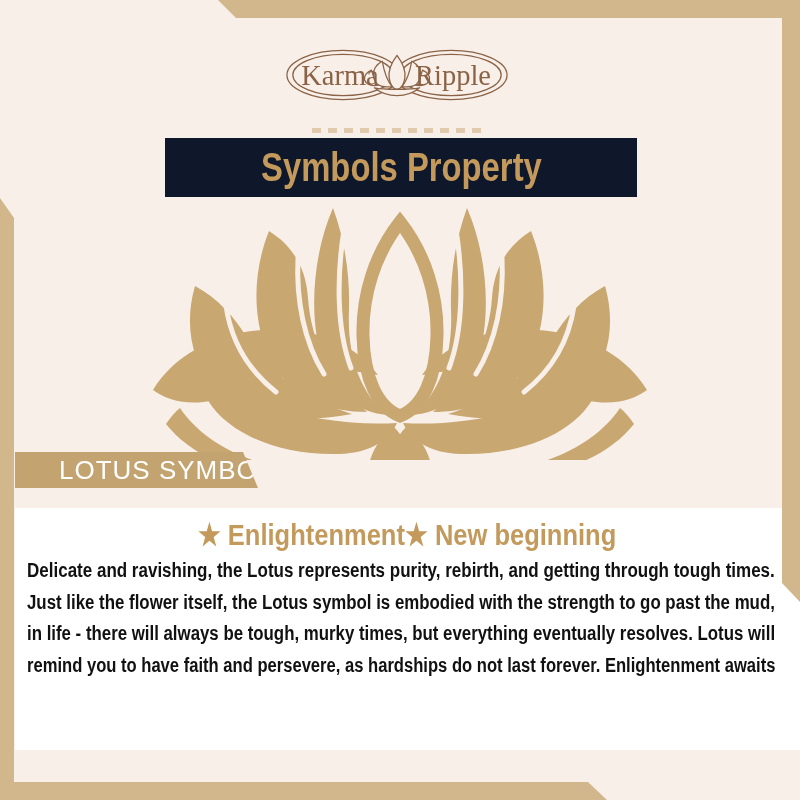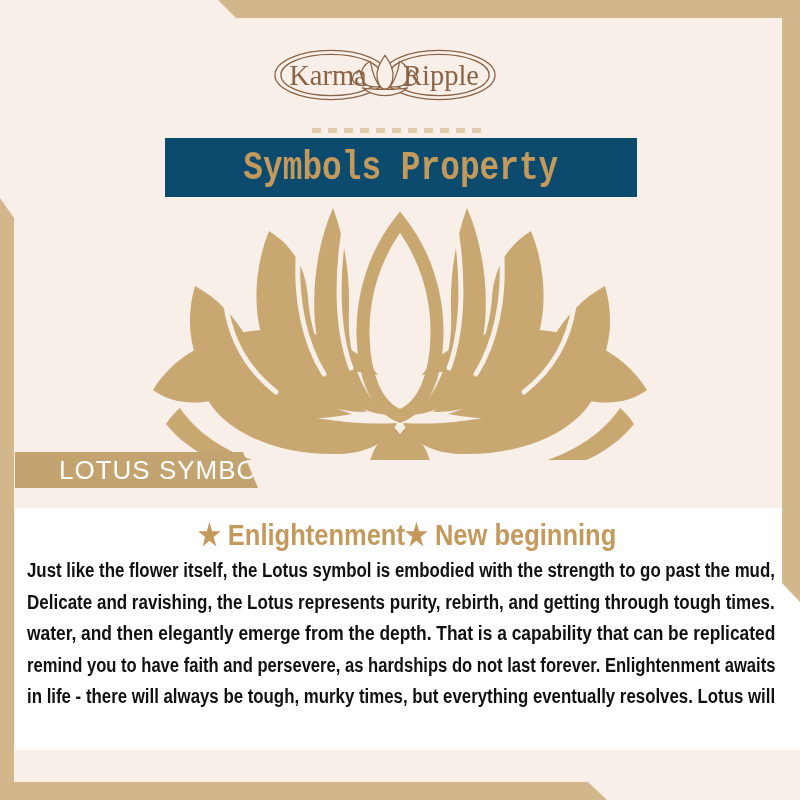--- a/index.html
+++ b/index.html
@@ -12,30 +12,30 @@
   .frame{position:absolute; background:#d2b68c;}
   .frame-top{left:0; top:0; width:800px; height:18px;
     clip-path:polygon(218px 0, 800px 0, 800px 18px, 236px 18px);}
   .frame-right{left:782px; top:0; width:18px; height:602px;
     clip-path:polygon(0 0, 18px 0, 18px 602px, 0 583px);}
   .frame-left{left:0; top:198px; width:14px; height:602px;
     clip-path:polygon(0 0, 14px 20px, 14px 602px, 0 602px);}
   .frame-bottom{left:0; top:782px; width:607px; height:18px;
     clip-path:polygon(0 0, 588px 0, 607px 18px, 0 18px);}
   
-  .logo{position:absolute; left:272px; top:42px; width:226px; height:66px;}
+  .logo{position:absolute; left:284px; top:42px; width:226px; height:66px;}
   .logo svg{width:100%; height:100%;}
   .logo text{
     font-family:"Liberation Serif", serif;
     font-size:29px; fill:#8a6346;
   }
   
   .title-box{
     position:absolute; left:165px; top:138px; width:472px; height:59px;
-    background:#0c4a6e; display:flex; align-items:center; justify-content:center;font-family:Liberation Mono, monospace;
+    background:#0f172a; display:flex; align-items:center; justify-content:center;
   }
   .title-box .t{
     color:#c39a5c; font-weight:700; font-size:41px; letter-spacing:0px;
     display:inline-block; transform:scaleX(0.8); transform-origin:center;
     white-space:nowrap;
   }
   .dashes{
     position:absolute; left:312px; top:128px; width:176px; height:5px;
     background:repeating-linear-gradient(90deg, rgba(200,164,112,.5) 0 9px, transparent 9px 16px);
   }
@@ -72,25 +72,24 @@
 </head>
 <body>
 
 <div class="canvas">
 
   <div class="panel">
     <div class="heading">
       <span class="h">★ Enlightenment★ New beginning</span>
     </div>
     <div class="body-text">
+      <div class="body-line"><span class="fit-line" style="transform: scaleX(0.85);">Delicate and ravishing, the Lotus represents purity, rebirth, and getting through tough times.</span></div>
       <div class="body-line"><span class="fit-line" style="transform: scaleX(0.842342);">Just like the flower itself, the Lotus symbol is embodied with the strength to go past the mud,</span></div>
-      <div class="body-line"><span class="fit-line" style="transform: scaleX(0.85);">Delicate and ravishing, the Lotus represents purity, rebirth, and getting through tough times.</span></div>
-      <div class="body-line"><span class="fit-line" style="transform: scaleX(0.868757);">water, and then elegantly emerge from the depth. That is a capability that can be replicated</span></div>
+      <div class="body-line"><span class="fit-line" style="transform: scaleX(0.841395);">in life - there will always be tough, murky times, but everything eventually resolves. Lotus will</span></div>
       <div class="body-line"><span class="fit-line" style="transform: scaleX(0.829268);">remind you to have faith and persevere, as hardships do not last forever. Enlightenment awaits</span></div>
-      <div class="body-line"><span class="fit-line" style="transform: scaleX(0.841395);">in life - there will always be tough, murky times, but everything eventually resolves. Lotus will</span></div>
     </div>
   </div>
 
   <div class="logo">
     <svg viewBox="0 0 230 64">
       <g fill="none" stroke="#8a6346" stroke-width="1.3">
         <ellipse cx="60" cy="32" rx="57" ry="25"></ellipse>
         <ellipse cx="60" cy="32" rx="51" ry="21"></ellipse>
         <ellipse cx="170" cy="32" rx="57" ry="25"></ellipse>
         <ellipse cx="170" cy="32" rx="51" ry="21"></ellipse>

